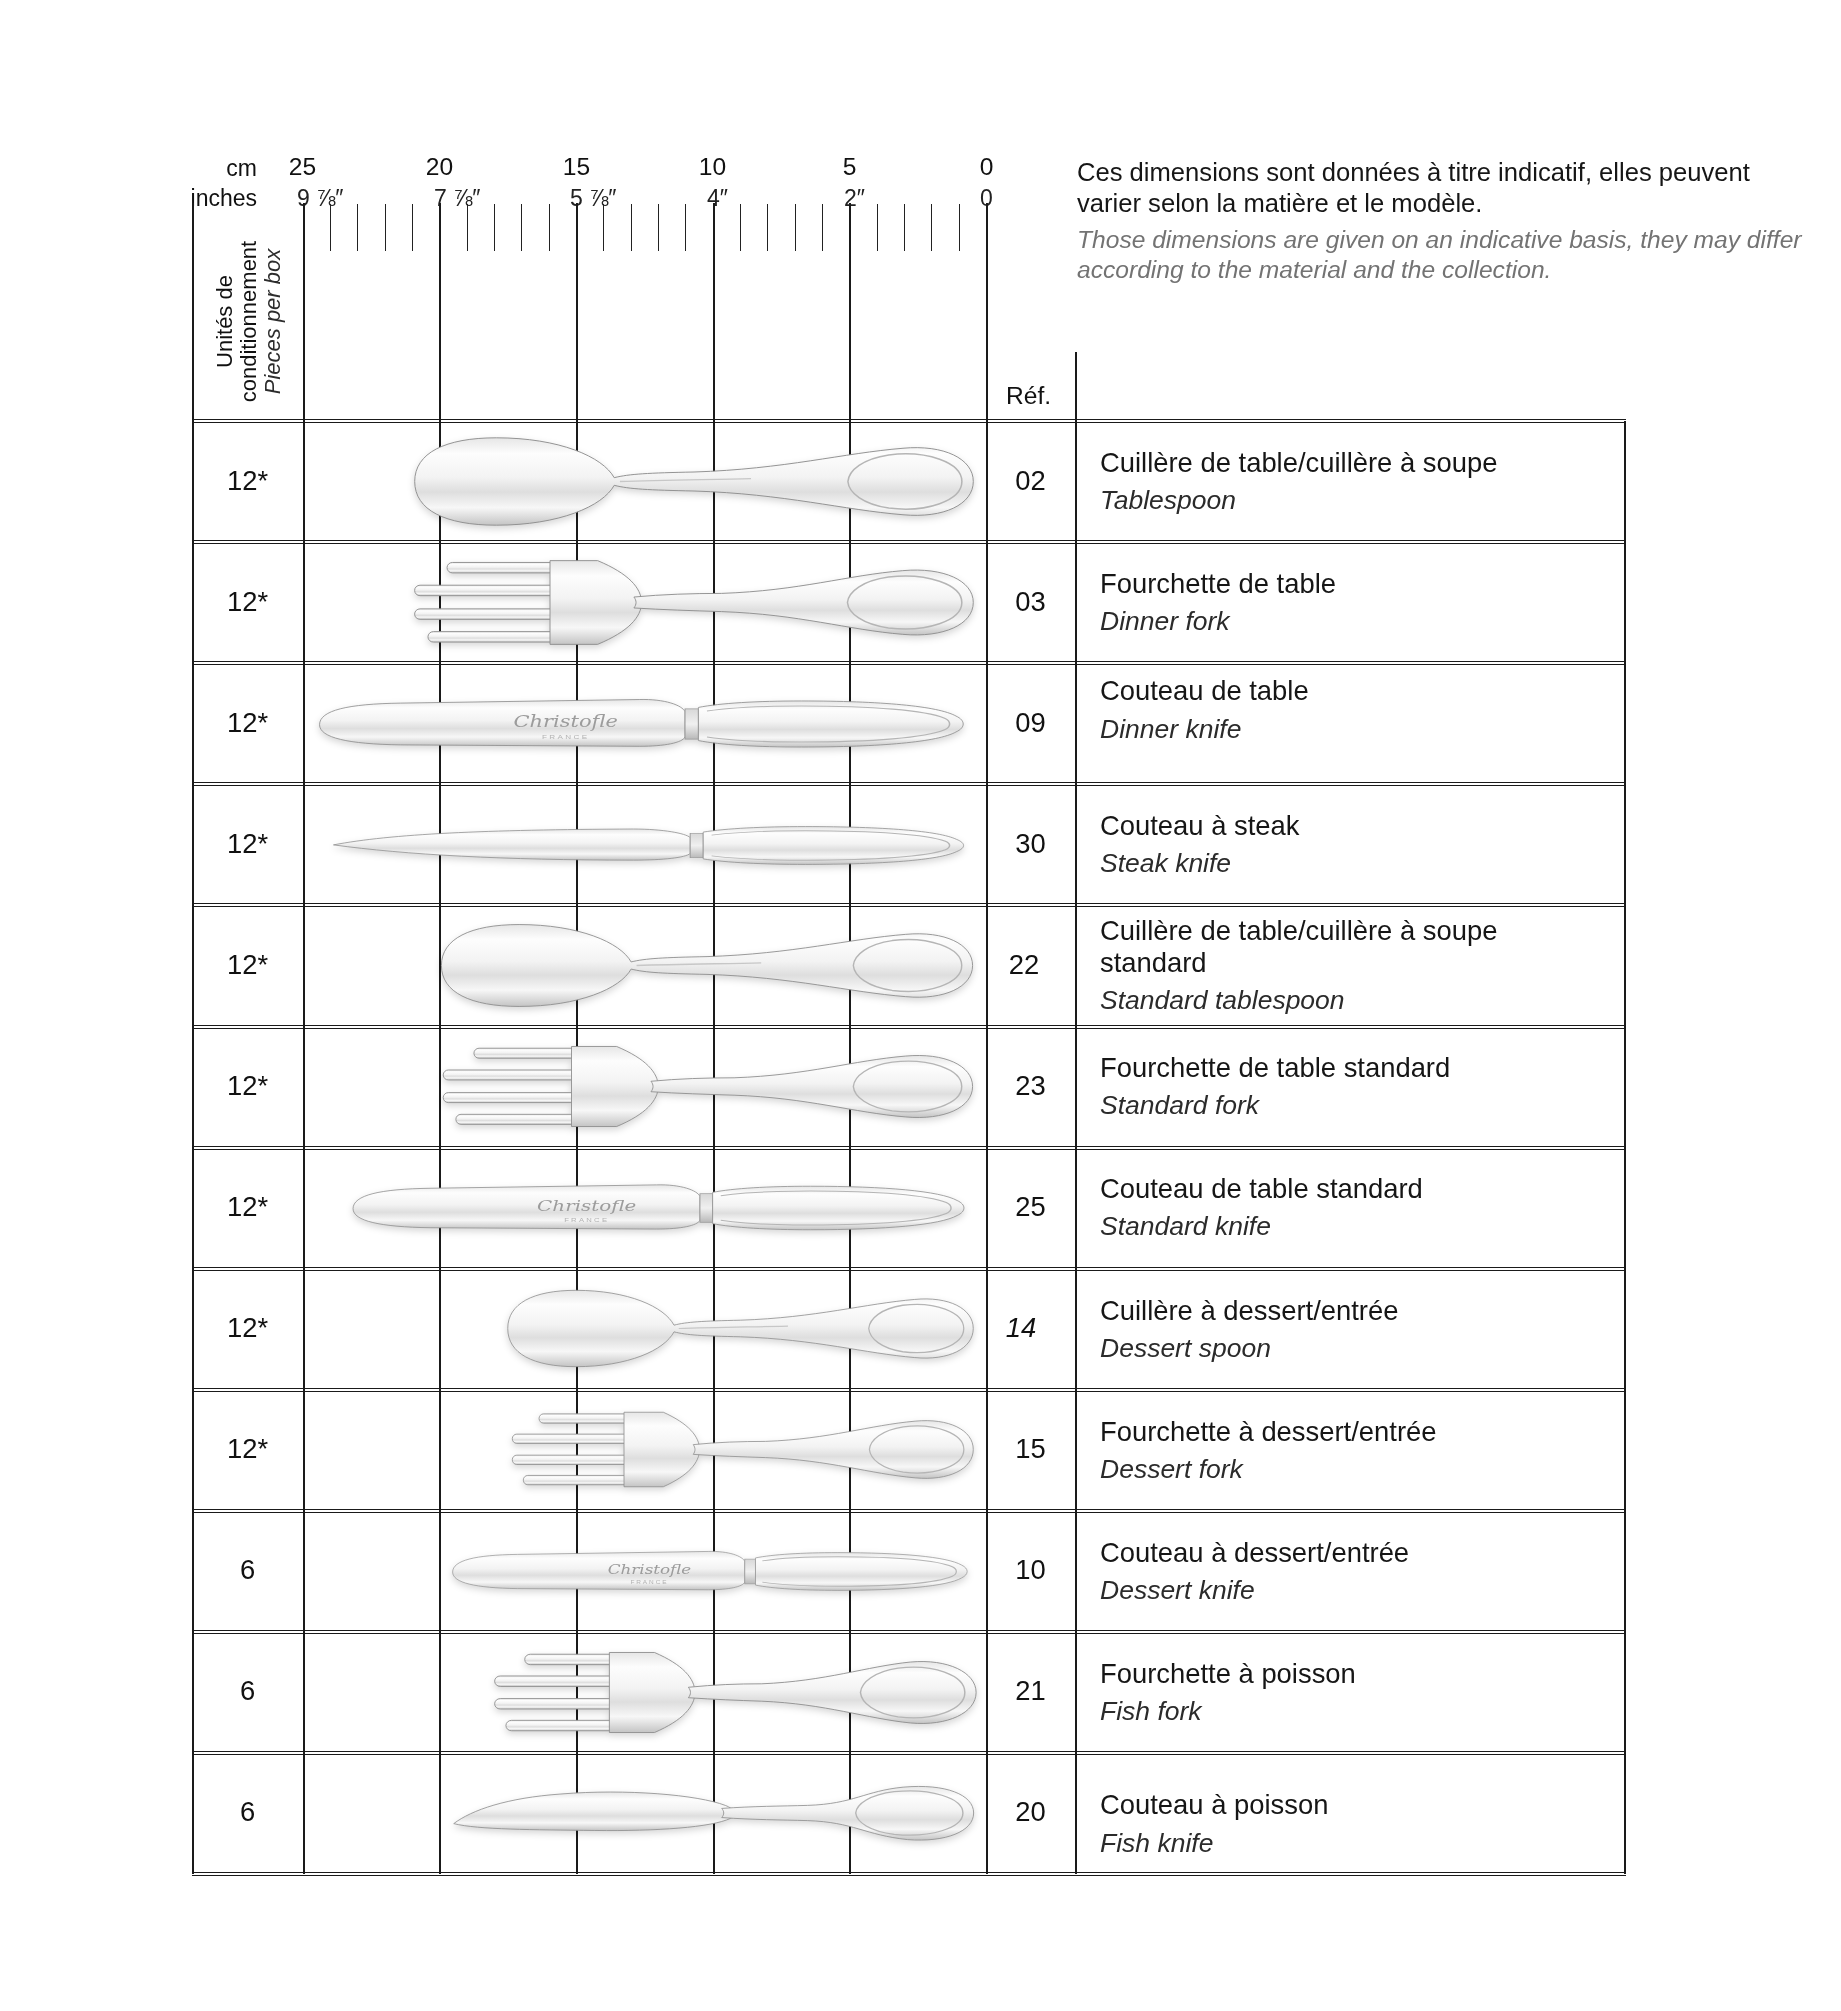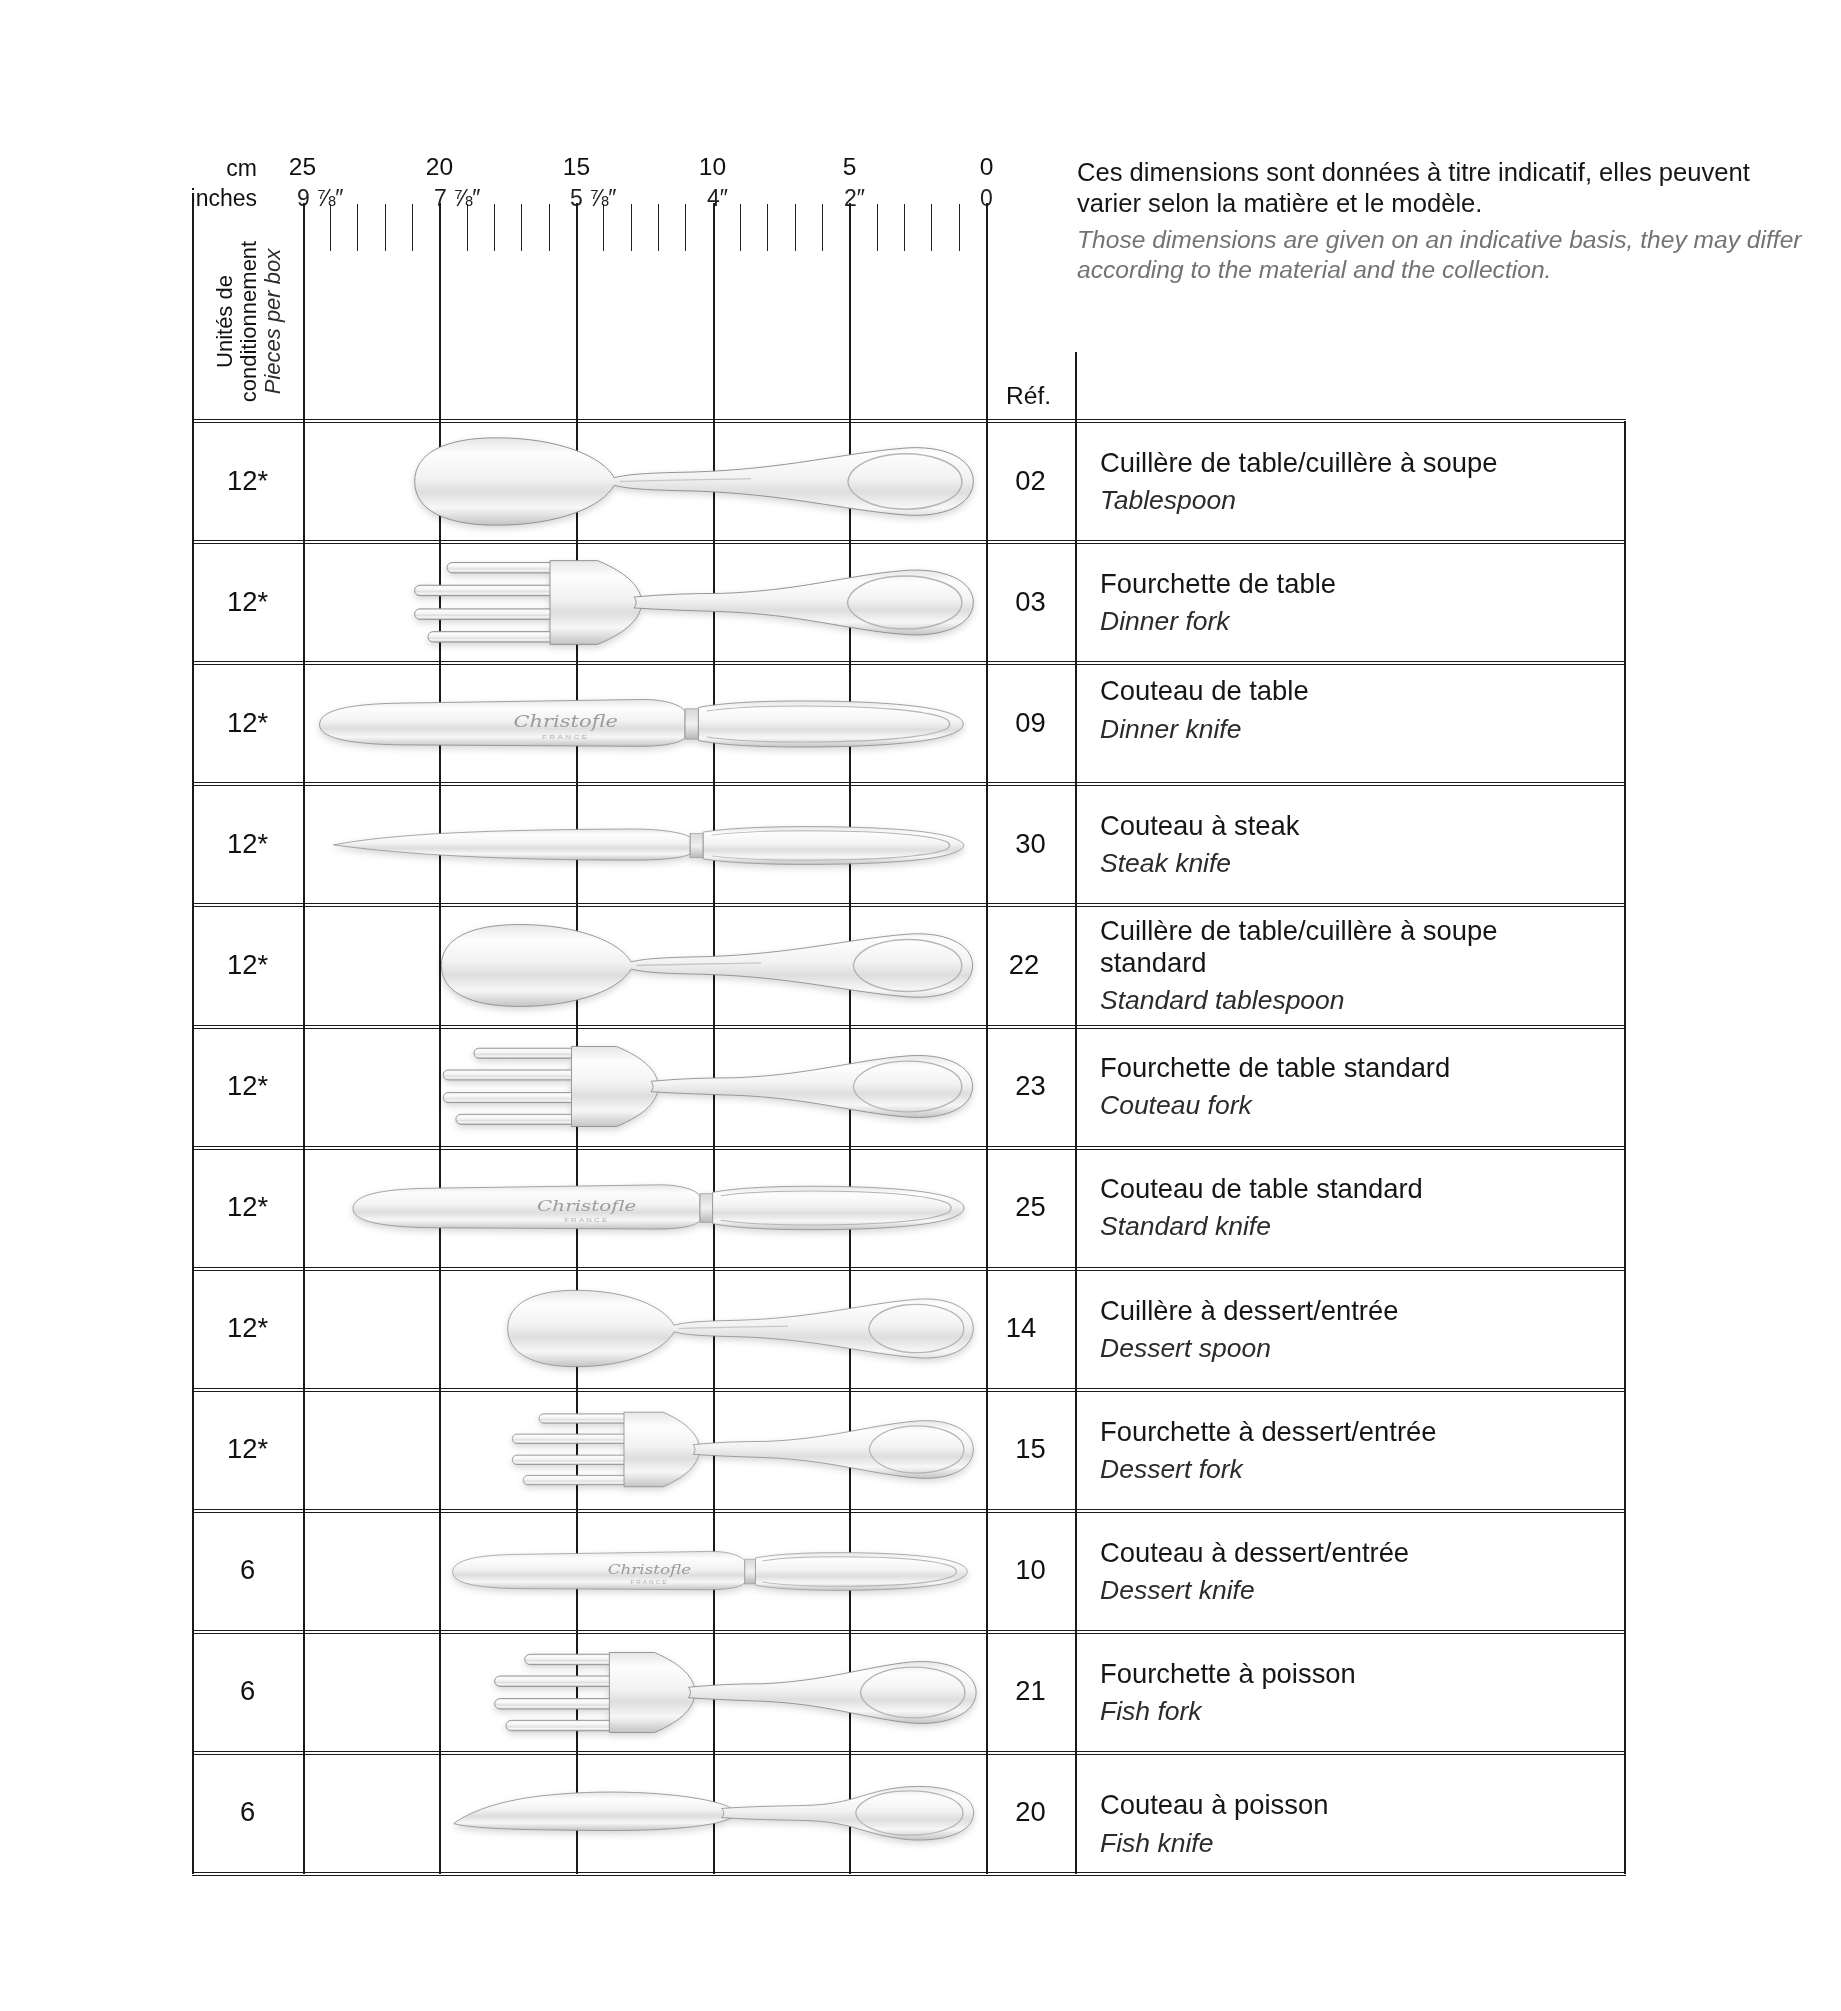--- a/index.html
+++ b/index.html
@@ -200,21 +200,21 @@
         <svg width="542" height="89" viewBox="0 0 600 100" preserveAspectRatio="none">
           <path d="M 6,50 C 6,20 38,4 92,4 C 158,4 204,24 216,46 C 232,42 252,41 300,40 C 395,37 458,20 520,15 C 563,11 594,26 594,50 C 594,74 563,89 520,85 C 458,80 395,63 300,60 C 252,59 232,58 216,54 C 204,76 158,96 92,96 C 38,96 6,80 6,50 Z" fill="url(#gmetal)" stroke="#8e8e8e" stroke-width="1"></path>
   <path d="M 222,50 C 270,48.5 320,48 360,47" fill="none" stroke="#c7c7c7" stroke-width="1.5"></path>
           <path d="M 505,22 C 545,17 582,30 582,50 C 582,70 545,83 505,78 C 478,74 463,62 462,50 C 463,38 478,26 505,22 Z" fill="none" stroke="#b5b5b5" stroke-width="1.6"></path>
         </svg>
       </div>
       <div class="qty" style="left:192px;top:1070px;width:111px;">12*</div>
       <div class="refnum" style="left:986px;top:1070px;width:89px;">23</div>
       <div class="names" style="left:1100px;top:1026px;height:121px;width:511px;">
         <div class="fr">Fourchette de table standard</div>
-        <div class="en">Couteau fork</div>
+        <div class="en">Standard fork</div>
       </div>
       <div class="cutlery" style="left:436px;top:1043px;width:542px;height:87px;z-index:2;">
         <svg width="542" height="87" viewBox="0 0 600 100" preserveAspectRatio="none">
           <rect x="42" y="6" width="150" height="11.5" rx="5.7" fill="url(#gmetal)" stroke="#8e8e8e" stroke-width="1"></rect>
           <rect x="8" y="31" width="188" height="11.5" rx="5.7" fill="url(#gmetal)" stroke="#8e8e8e" stroke-width="1"></rect>
           <rect x="8" y="57" width="188" height="11.5" rx="5.7" fill="url(#gmetal)" stroke="#8e8e8e" stroke-width="1"></rect>
           <rect x="22" y="82" width="162" height="11.5" rx="5.7" fill="url(#gmetal)" stroke="#8e8e8e" stroke-width="1"></rect>
   <path d="M 150,4 L 200,4 C 232,18 246,34 246,50 C 246,66 232,82 200,96 L 150,96 Z" fill="url(#gmetal)" stroke="#8e8e8e" stroke-width="1"></path>
   <path d="M 238,44 C 268,41 300,40 330,40 C 412,37 462,20 520,15 C 563,11 594,26 594,50 C 594,74 563,89 520,85 C 462,80 412,63 330,60 C 300,59 268,58 238,56 C 241,52 241,48 238,44 Z" fill="url(#gmetal)" stroke="#8e8e8e" stroke-width="1"></path>
           <path d="M 505,22 C 545,17 582,30 582,50 C 582,70 545,83 505,78 C 478,74 463,62 462,50 C 463,38 478,26 505,22 Z" fill="none" stroke="#b5b5b5" stroke-width="1.6"></path>
@@ -230,21 +230,21 @@
         <svg width="634" height="68" viewBox="0 0 700 100" preserveAspectRatio="none">
           <path d="M 10,51 C 10,31 40,22 95,21 L 345,16 C 372,15 390,24 393,33 L 393,68 C 390,76 372,81 345,81 L 95,79 C 40,78 10,69 10,51 Z" fill="url(#gmetal)" stroke="#8e8e8e" stroke-width="1"></path>
   <rect x="393" y="29" width="14" height="42" fill="url(#gbolster)" stroke="#979797" stroke-width="1"></rect>
   <path d="M 407,27 C 430,21 468,18 515,18 C 598,18 658,25 677,39 C 687,45 687,55 677,61 C 658,75 598,82 515,82 C 468,82 430,79 407,73 Z" fill="url(#gmetal)" stroke="#8e8e8e" stroke-width="1"></path>
   <path d="M 416,32 C 441,27 476,25 515,25 C 590,25 645,31 665,42 C 672,46 672,54 665,58 C 645,69 590,75 515,75 C 476,75 441,73 416,68" fill="none" stroke="#b5b5b5" stroke-width="1.6"></path>
           <text x="268" y="54" text-anchor="middle" font-family="DejaVu Serif, serif" font-style="italic" font-size="22" fill="#9c9c9c">Christofle</text>
   <text x="268" y="71" text-anchor="middle" font-family="Liberation Sans, sans-serif" font-size="8.5" letter-spacing="2.5" fill="#b3b3b3">FRANCE</text>
         </svg>
       </div>
       <div class="qty" style="left:192px;top:1312px;width:111px;">12*</div>
-      <div class="refnum" style="left:986px;top:1312px;width:70px;">14</div>
+      <div class="refnum" style="left:986px;top:1312px;width:70px;font-style:italic;">14</div>
       <div class="names" style="left:1100px;top:1269px;height:121px;width:511px;">
         <div class="fr">Cuillère à dessert/entrée</div>
         <div class="en">Dessert spoon</div>
       </div>
       <div class="cutlery" style="left:503px;top:1287px;width:475px;height:83px;z-index:2;">
         <svg width="475" height="83" viewBox="0 0 600 100" preserveAspectRatio="none">
           <path d="M 6,50 C 6,20 38,4 92,4 C 158,4 204,24 216,46 C 232,42 252,41 300,40 C 395,37 458,20 520,15 C 563,11 594,26 594,50 C 594,74 563,89 520,85 C 458,80 395,63 300,60 C 252,59 232,58 216,54 C 204,76 158,96 92,96 C 38,96 6,80 6,50 Z" fill="url(#gmetal)" stroke="#8e8e8e" stroke-width="1"></path>
   <path d="M 222,50 C 270,48.5 320,48 360,47" fill="none" stroke="#c7c7c7" stroke-width="1.5"></path>
           <path d="M 505,22 C 545,17 582,30 582,50 C 582,70 545,83 505,78 C 478,74 463,62 462,50 C 463,38 478,26 505,22 Z" fill="none" stroke="#b5b5b5" stroke-width="1.6"></path>
         </svg>

